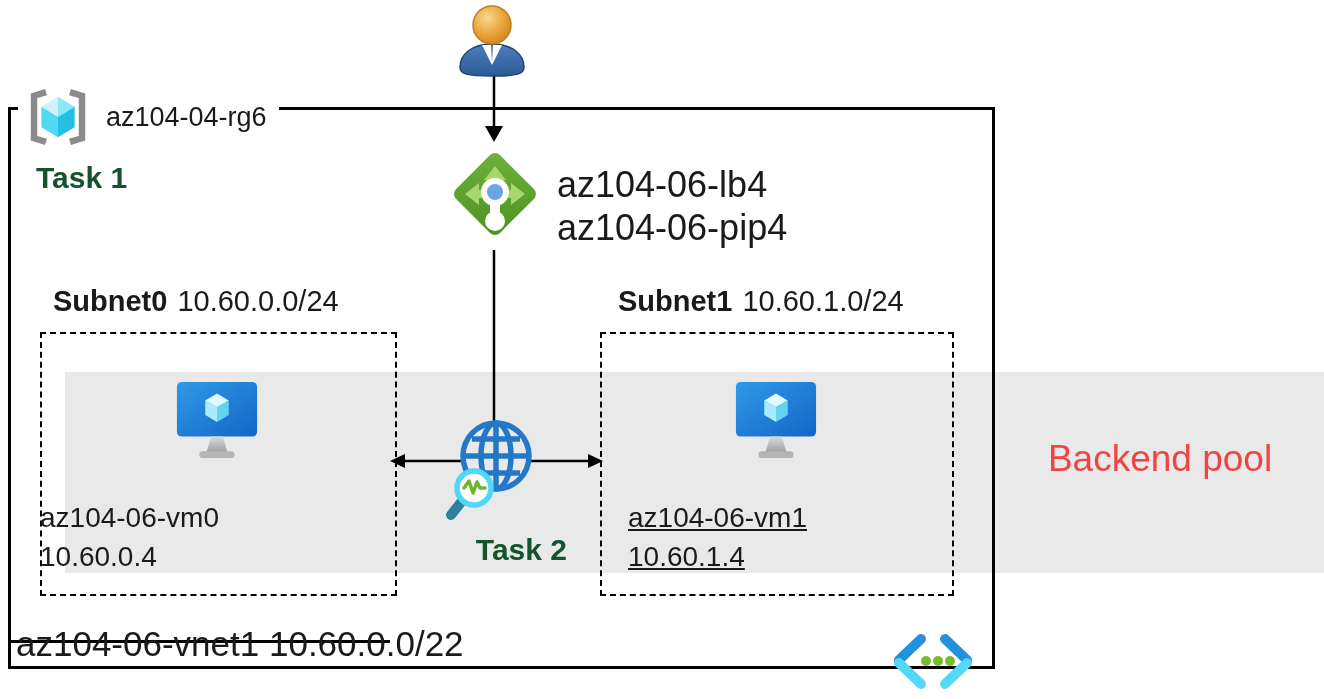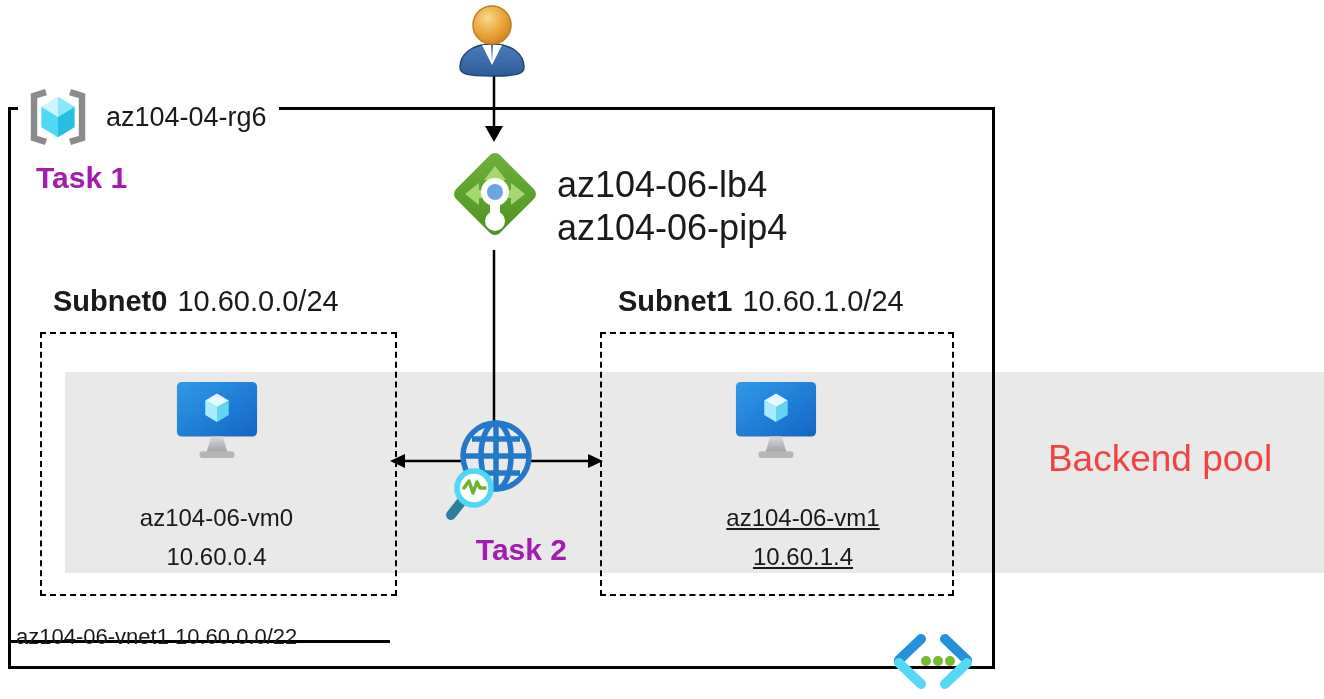--- a/index.html
+++ b/index.html
@@ -12,32 +12,32 @@
   .band{left:65px;top:372px;width:1259px;height:201px;background:#e9e9e9;}
   
   .rg-box{left:8px;top:107px;width:981px;height:556px;border:3px solid #000;}
   
   .subnet-box{border:2px dashed #000;}
   .subnet0{left:40px;top:332px;width:353px;height:260px;}
   .subnet1{left:600px;top:332px;width:350px;height:260px;}
   
   .rg-group{left:18px;top:86px;height:62px;display:flex;align-items:center;gap:12px;background:#fff;padding:0 12px 0 4px;}
   .rg-name{font-size:27px;}
-  .task{font-weight:bold;font-size:30px;color:#a21caf;}
+  .task{font-weight:bold;font-size:30px;color:#14532d;}
   .task1{left:36px;top:161px;}
   .task2{left:427px;top:533px;width:140px;text-align:right;}
   .lb-labels{left:557px;top:163px;font-size:36px;line-height:43px;}
   .subnet-label{top:285px;font-size:29px;white-space:nowrap;}
   .subnet-label .sname{font-weight:bold;margin-right:10px;}
   .sl0{left:53px;} .sl1{left:618px;}
-  .vm-label{top:498px;text-align:center;font-size:24px;line-height:39px;}
+  .vm-label{top:498px;font-size:28px;line-height:39px;}
   .vml0{left:40px;width:353px;} .vml1{left:628px;width:350px;text-decoration:underline;}
   .backend-label{left:996px;top:438px;width:328px;text-align:center;font-size:37px;color:#ef4444;}
   .vnet-strike{left:8px;top:640px;width:382px;height:3px;background:#000;}
-  .vnet-label{left:16px;top:624px;font-size:22px;}
+  .vnet-label{left:16px;top:624px;font-size:35px;}
   svg{display:block;}
 </style>
 </head>
 <body>
 
 <div class="canvas">
 
   <div class="abs band"></div>
 
   <div class="abs rg-box"></div>

